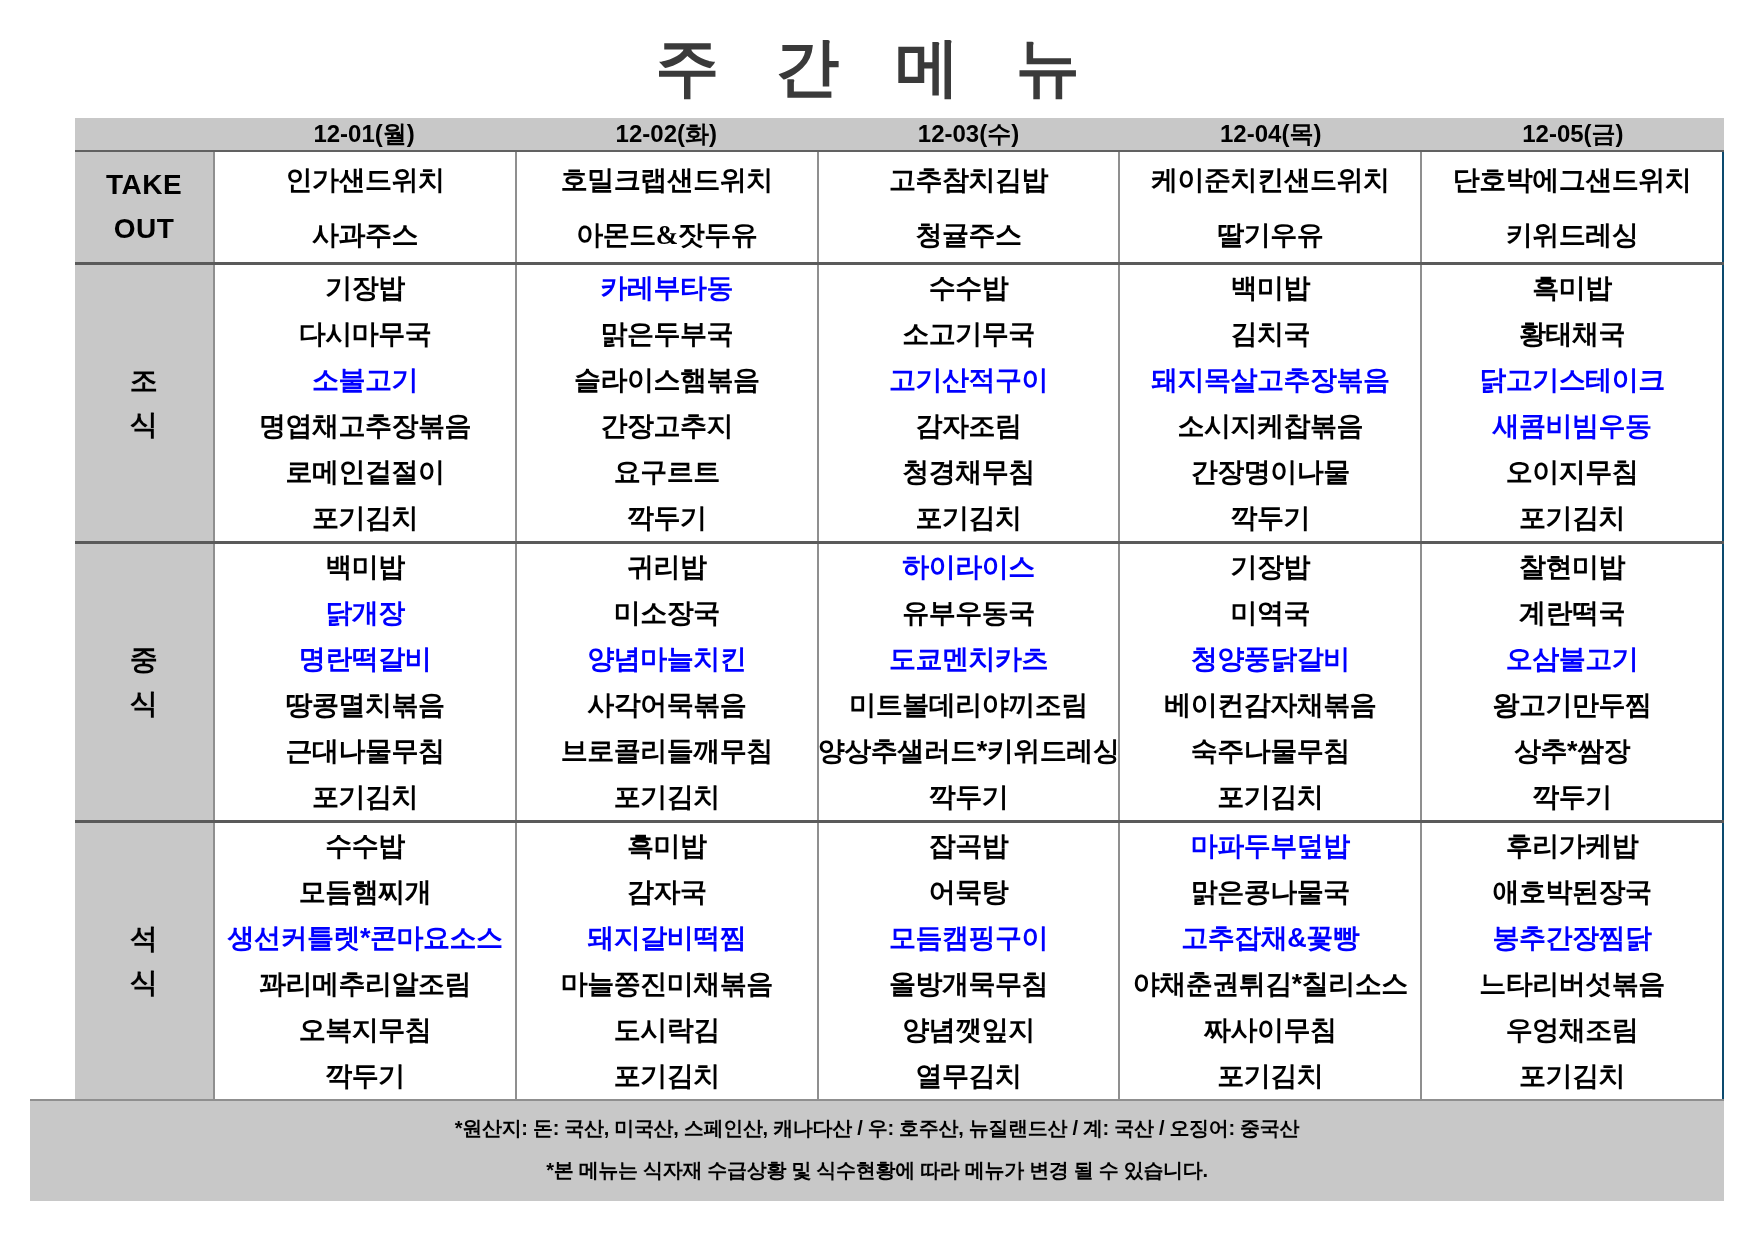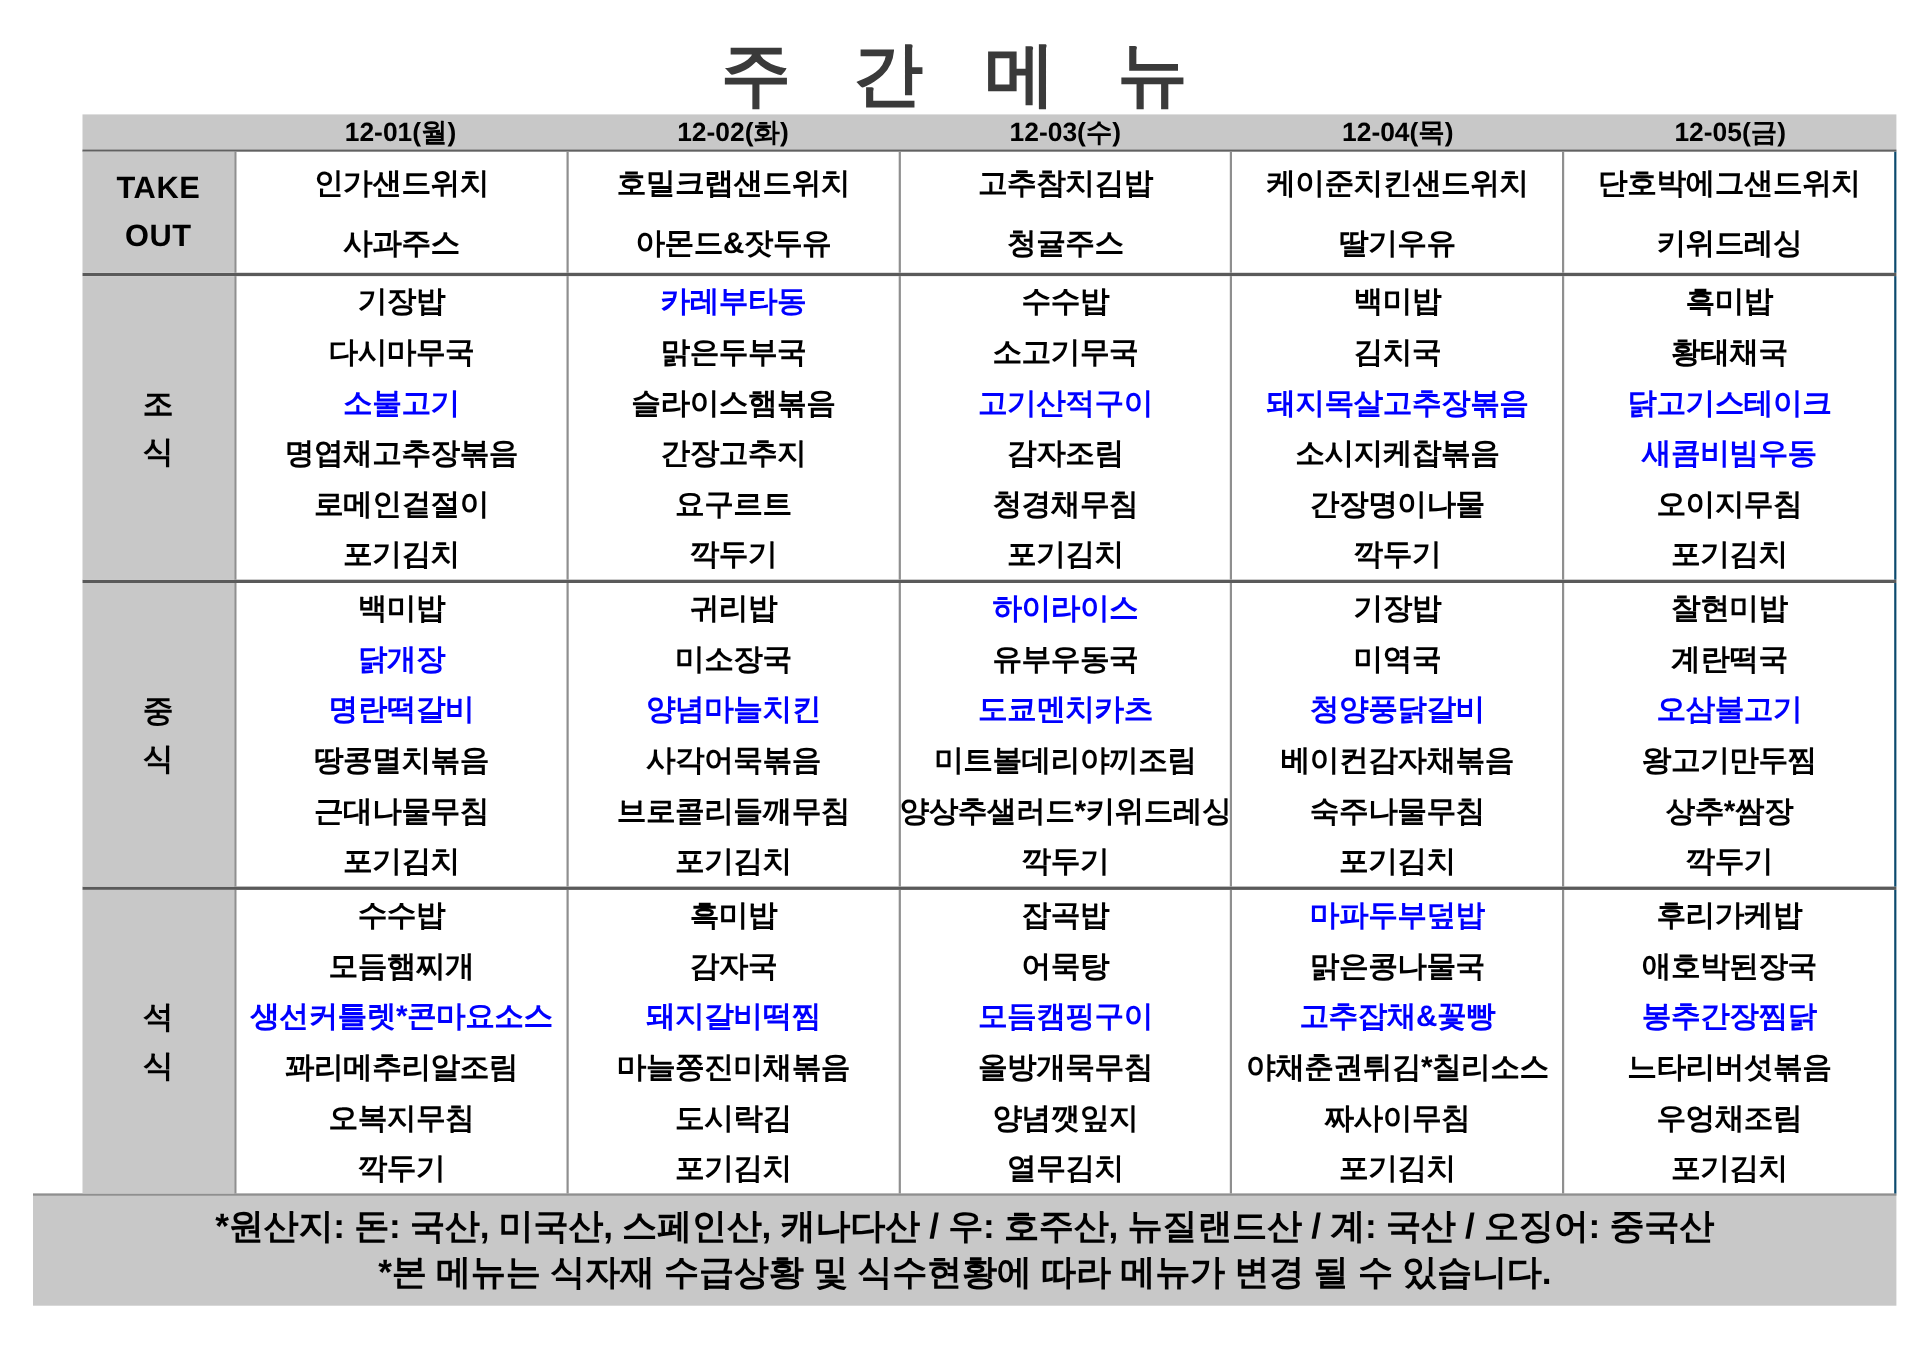--- a/index.html
+++ b/index.html
@@ -7,21 +7,21 @@
   body {
     width: 1754px; height: 1240px;
     background: #ffffff;
     font-family: "Liberation Sans", sans-serif;
     font-weight: bold;
     color: #000;
     overflow: hidden;
   }
   .title {
     margin: 0;
-    padding: 30px 0 0 0;
+    padding: 30px 0 14px 0;
     text-align: center;
     font-size: 64px;
     line-height: 74px;
     font-weight: bold;
     color: var(--title-color, #3a3a3a);
     letter-spacing: 0.30em;
     white-space: nowrap;
   }
   .menu-table { margin: 0 30px; padding-left: 45px; }
   .date-row {
@@ -55,31 +55,31 @@
     overflow: hidden;
   }
   .day-cell:last-child { border-right: 2px solid #0c4a6e; }
   .menu-item {
     height: 46px;
     display: flex; align-items: center; justify-content: center;
     font-size: 27px;
     letter-spacing: -0.5px;
     white-space: nowrap;
   }
-  .takeout .menu-item { height: 55px; }
+  .takeout .menu-item { height: 55px; font-family: Liberation Serif, serif; }
   .menu-item.highlight { color: var(--hl-color, #0000ff); }
   .footer {
     margin: 0 30px;
     background: var(--band-bg, #c8c8c8);
     border-top: 2px solid #8f8f8f;
     text-align: center;
     padding: 6px 0 10px 0;
   }
   .footer-line {
-    font-size: 32px;
+    font-size: 20px;
     line-height: 42px;
     letter-spacing: -0.3px;
     white-space: nowrap;
   }
 </style>
 </head>
 <body>
 
 <h1 class="title">주 간 메 뉴</h1>
 

